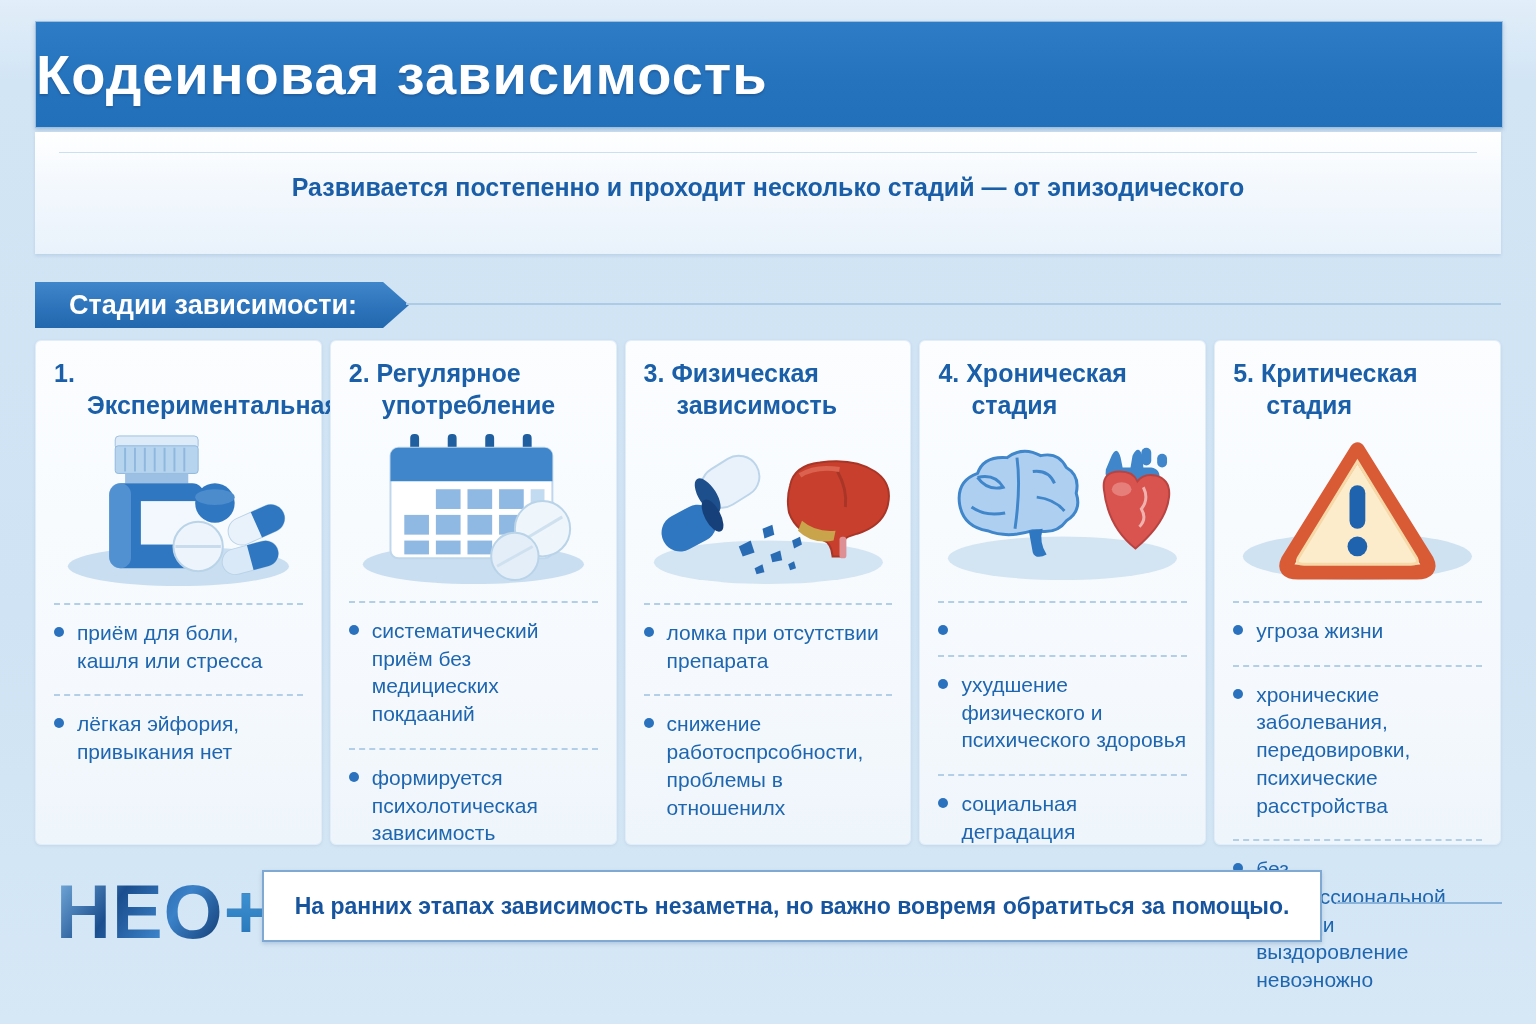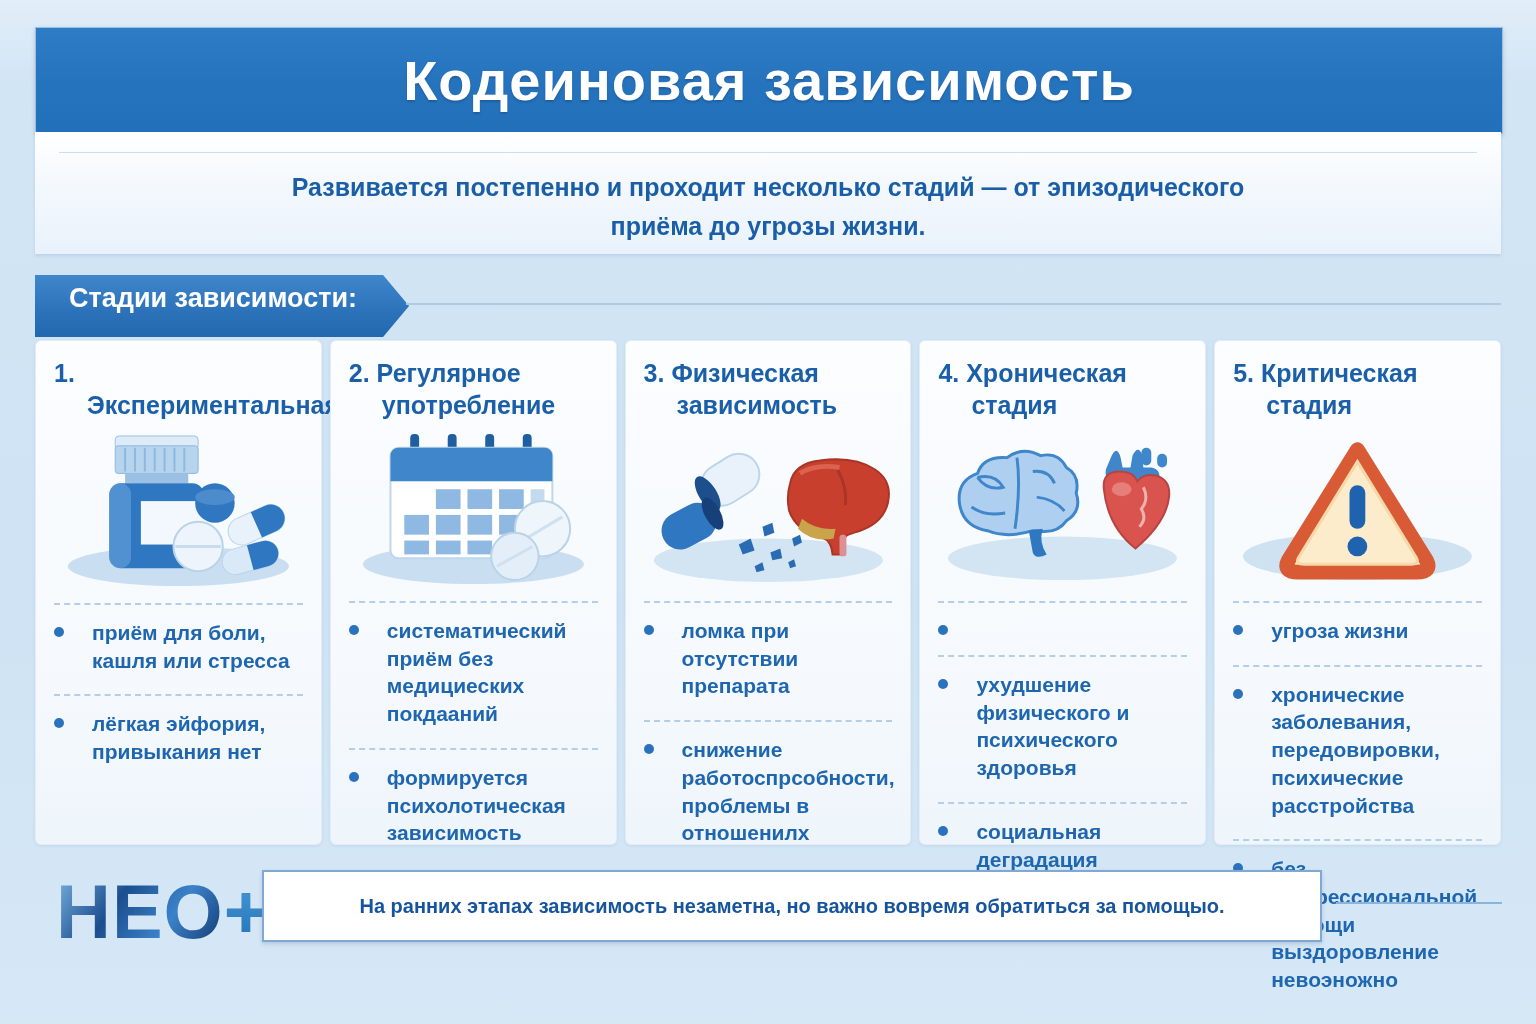--- a/index.html
+++ b/index.html
@@ -5,46 +5,46 @@
   html,body{margin:0;padding:0;}
   body{
     width:1536px;height:1024px;overflow:hidden;
     font-family:"Liberation Sans", sans-serif;
     background:linear-gradient(180deg,#e2eef9 0%,#d2e5f5 8%,#cfe3f4 60%,#d6e8f6 100%);
   }
   .canvas{position:relative;width:1536px;height:1024px;}
 
   
   .header{
-    position:absolute;left:35px;top:27px;width:1466px;height:105px;
+    position:absolute;left:35px;top:21px;width:1466px;height:105px;
     background:linear-gradient(180deg,#2f7cc6 0%,#2673bd 55%,#2270b9 100%);
     border:1px solid #9cc0e2;box-shadow:0 2px 4px rgba(40,80,130,.25);
-    display:flex;align-items:center;justify-content:center;
+    display:flex;align-items:center;justify-content:flex-start;
   }
   .header h1{
     margin:0;color:#ffffff;font-size:56px;font-weight:bold;letter-spacing:1px;
     text-shadow:0 2px 2px rgba(20,60,110,.35);
   }
 
   
   .subband{
     position:absolute;left:35px;top:132px;width:1466px;height:122px;
     background:linear-gradient(180deg,#ffffff 0%,#f3f8fd 45%,#e9f2fb 100%);
     box-shadow:0 2px 3px rgba(90,130,170,.18);
   }
   .subband .innerline{position:absolute;left:24px;right:24px;top:20px;height:1px;background:#ccdff0;}
   .subband .text{
     position:absolute;left:0;right:0;top:36px;text-align:center;
     color:#1a5ea8;font-size:25px;font-weight:600;line-height:1.55;
   }
 
   
   .section-tag{
-    position:absolute;left:35px;top:275px;height:46px;
-    padding:0 52px 16px 34px;
+    position:absolute;left:35px;top:282px;height:46px;
+    padding:0 52px 0 34px;
     background:linear-gradient(180deg,#3f86ca 0%,#2b72ba 60%,#2268ae 100%);
     clip-path:polygon(0 0, calc(100% - 26px) 0, 100% 50%, calc(100% - 26px) 100%, 0 100%);
     color:#fff;font-size:27px;font-weight:bold;line-height:46px;
   }
   .section-line{position:absolute;left:406px;top:303px;width:1095px;height:2px;background:#aecbe5;}
 
   
   .cards{position:absolute;left:35px;top:340px;width:1466px;height:505px;display:flex;gap:8px;}
   .card{
     flex:1 1 0;min-width:0;
@@ -53,57 +53,56 @@
     box-shadow:0 1px 3px rgba(90,130,170,.15);
     padding:16px 18px 10px;display:flex;flex-direction:column;
   }
   .card-title{
     color:#1a5fa8;font-size:25px;font-weight:bold;line-height:1.28;
     padding-left:33px;text-indent:-33px;min-height:68px;
   }
   .icon-wrap{height:162px;display:flex;align-items:flex-end;justify-content:center;margin:2px 0 6px;}
   .icon-wrap svg{display:block;}
   .sep{border:0;border-top:2px dashed #b3cfe8;margin:8px 0 0;}
-  .bullet{display:flex;gap:28px;color:#1e66b0;font-size:21px;font-weight:700;line-height:1.32;padding:14px 0 12px;}
+  .bullet{display:flex;gap:13px;color:#1e66b0;font-size:21px;font-weight:400;line-height:1.32;padding:14px 0 12px;}
   .dot{width:10px;height:10px;border-radius:50%;background:#2a72bd;margin-top:8px;flex:none;}
 
   
   .logo{
     position:absolute;left:56px;top:874px;
     font-size:76px;font-weight:900;letter-spacing:1px;line-height:1;
     background:linear-gradient(125deg,#7db3e2 0%,#1b4e8e 30%,#3b82c9 55%,#143c74 80%,#2a6cb4 100%);
     -webkit-background-clip:text;background-clip:text;color:transparent;
     text-shadow:none;
   }
   .logo .plus{
     background:linear-gradient(180deg,#4aa0dd 0%,#1f6cb3 100%);
     -webkit-background-clip:text;background-clip:text;color:transparent;font-weight:900;
   }
   .footer-box{
     position:absolute;left:262px;top:870px;width:1056px;height:68px;
     background:#ffffff;border:2px solid #7fa9d2;box-shadow:0 2px 4px rgba(90,130,170,.3);
     display:flex;align-items:center;justify-content:center;
   }
-  .footer-box .msg{color:#17549e;font-size:20px;font-weight:bold;}
+  .footer-box .msg{color:#17549e;font-size:23px;font-weight:bold;}
   .footer-line{position:absolute;left:1336px;top:902px;width:166px;height:2px;background:#8cb4da;}
 </style>
 </head>
 <body>
 
 <div class="canvas">
 
   <div class="header">
     <h1>Кодеиновая зависимость</h1>
   </div>
 
   <div class="subband">
     <div class="innerline"></div>
     <div class="text">
       <div>Развивается постепенно и проходит несколько стадий — от эпизодического</div>
-      <div>приёма до угрозы жизни.</div>
     </div>
   </div>
 
   <div class="section-tag">Стадии зависимости:</div>
   <div class="section-line"></div>
 
   <div class="cards">
 
     <div class="card">
       <div class="card-title">1. Экспериментальная</div>

